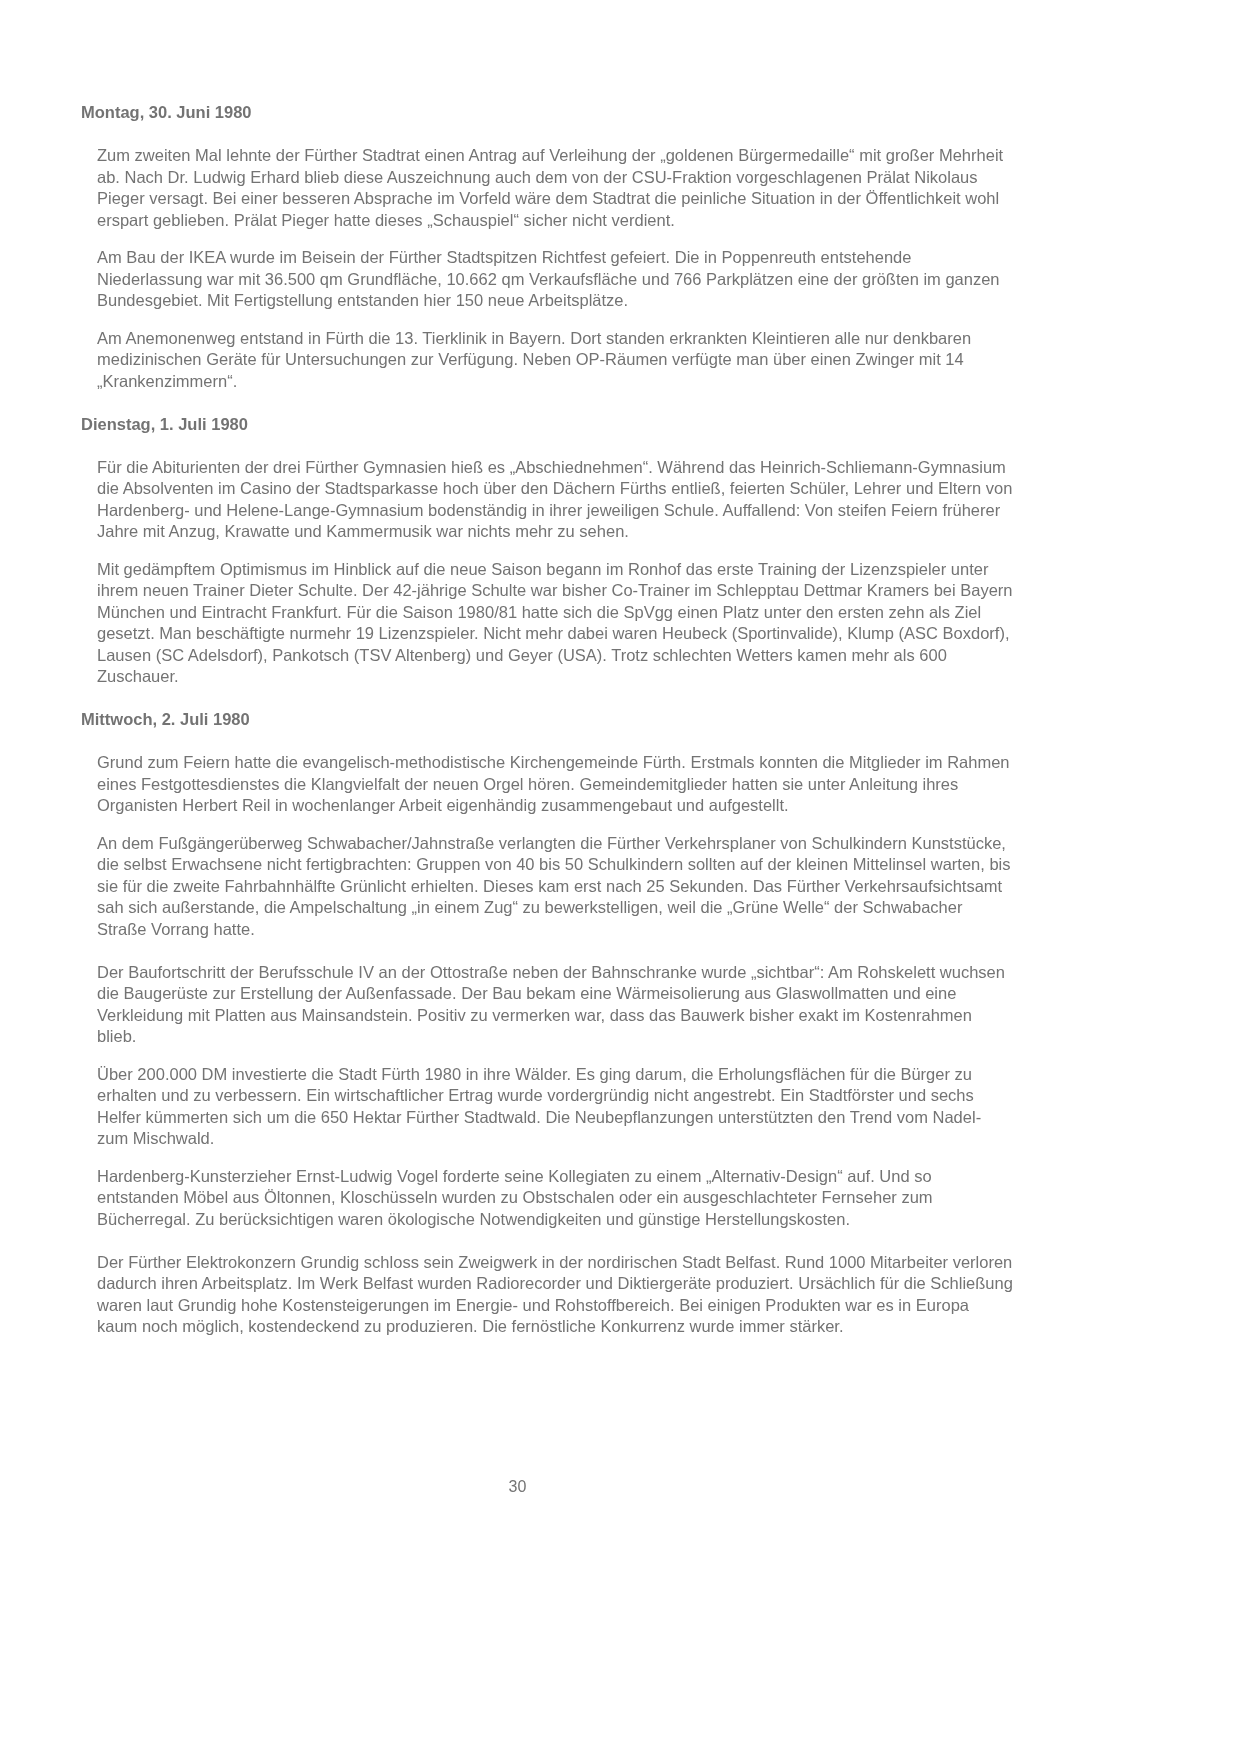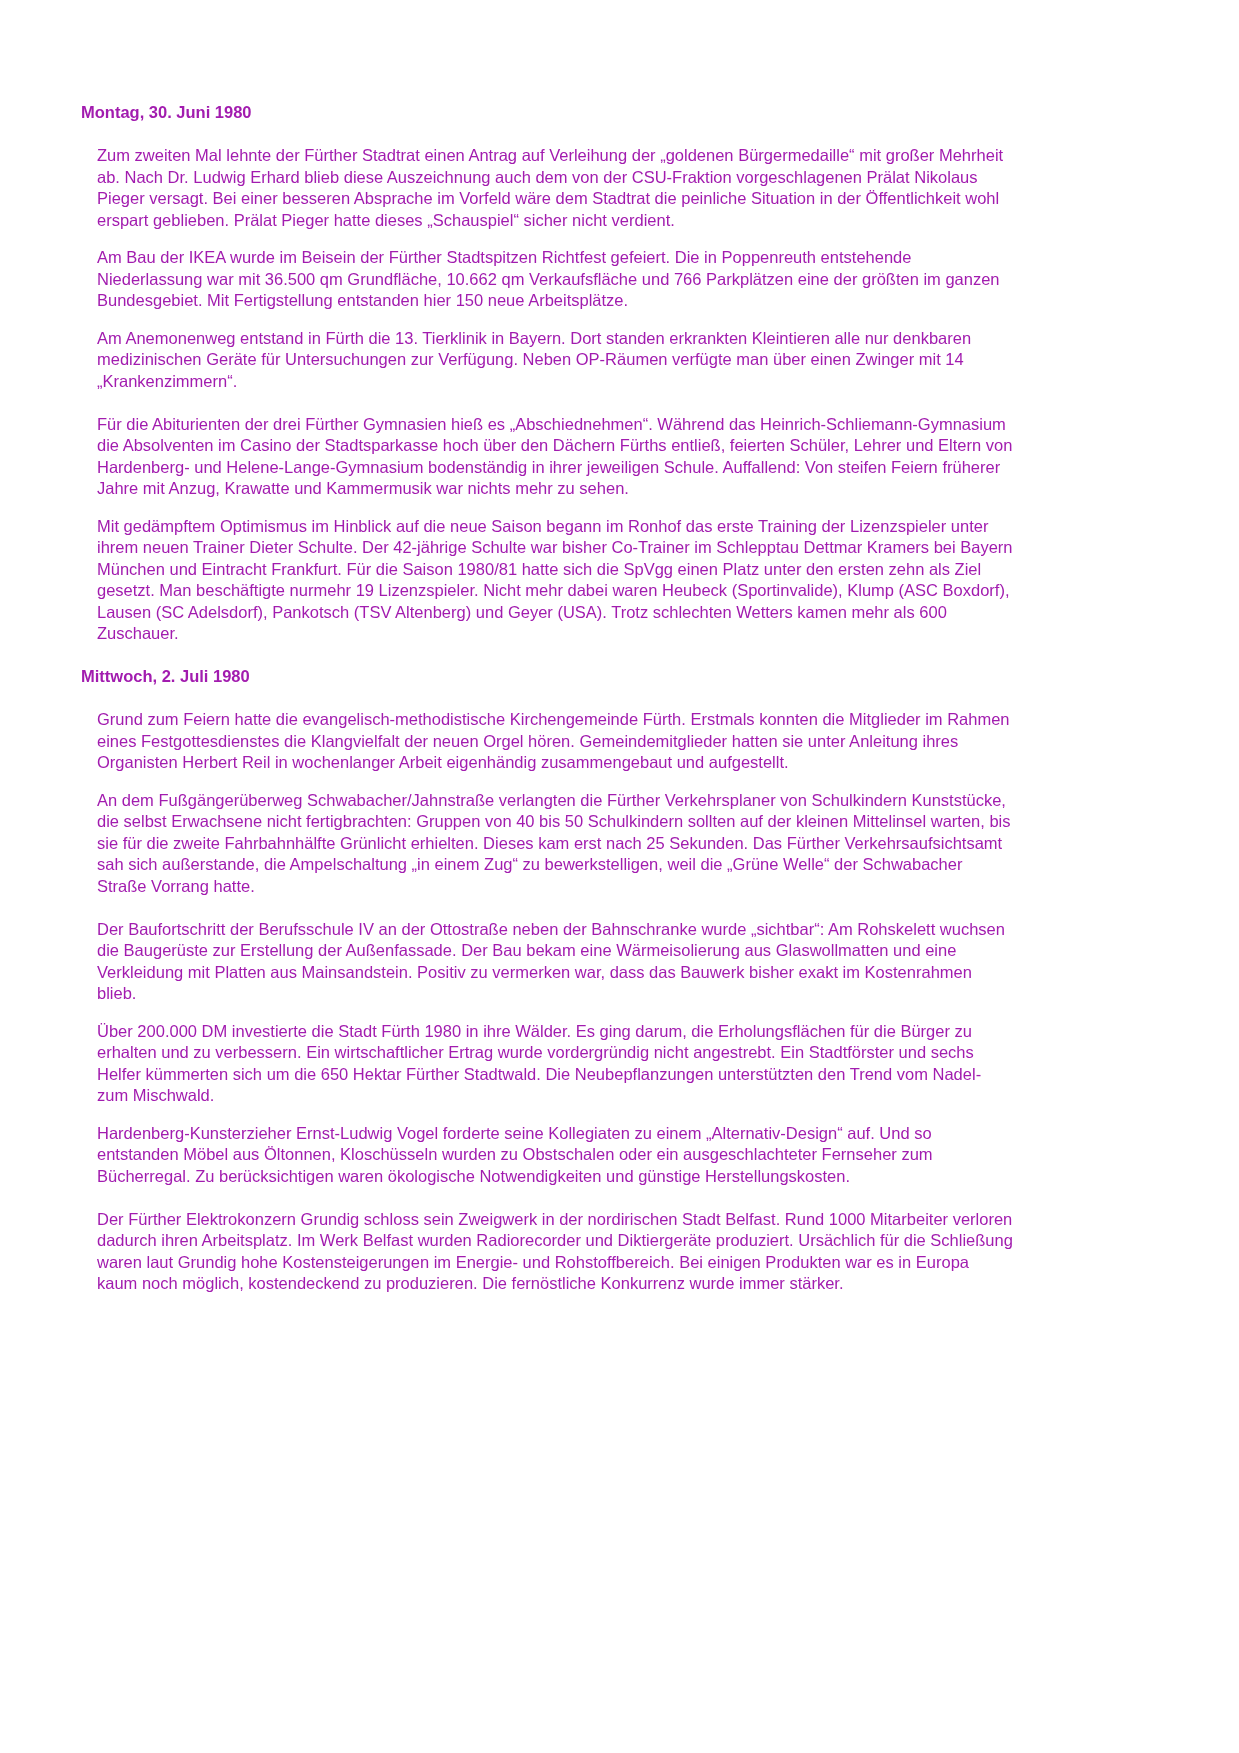--- a/index.html
+++ b/index.html
@@ -6,21 +6,21 @@
     margin: 0;
     padding: 0;
     background: #ffffff;
   }
   .page {
     position: relative;
     width: 1035px;
     height: 1753px;
     background: #ffffff;
     font-family: "Liberation Sans", sans-serif;
-    color: #a21caf;
+    color: #737373;
     overflow: hidden;
     box-sizing: border-box;
   }
   .content {
     position: absolute;
     top: 102px;
     left: 81px;
     width: 948px;
     font-size: 16.5px;
     line-height: 21.5px;
@@ -53,20 +53,21 @@
   <div class="content">
 
     <section class="day-section">
       <h2 class="heading">Montag, 30. Juni 1980</h2>
       <p>Zum zweiten Mal lehnte der Fürther Stadtrat einen Antrag auf Verleihung der „goldenen Bürgermedaille“ mit großer Mehrheit ab. Nach Dr. Ludwig Erhard blieb diese Auszeichnung auch dem von der CSU-Fraktion vorgeschlagenen Prälat Nikolaus Pieger versagt. Bei einer besseren Absprache im Vorfeld wäre dem Stadtrat die peinliche Situation in der Öffentlichkeit wohl erspart geblieben. Prälat Pieger hatte dieses „Schauspiel“ sicher nicht verdient.</p>
       <p>Am Bau der IKEA wurde im Beisein der Fürther Stadtspitzen Richtfest gefeiert. Die in Poppenreuth entstehende Niederlassung war mit 36.500 qm Grundfläche, 10.662 qm Verkaufsfläche und 766 Parkplätzen eine der größten im ganzen Bundesgebiet. Mit Fertigstellung entstanden hier 150 neue Arbeitsplätze.</p>
       <p>Am Anemonenweg entstand in Fürth die 13. Tierklinik in Bayern. Dort standen erkrankten Kleintieren alle nur denkbaren medizinischen Geräte für Untersuchungen zur Verfügung. Neben OP-Räumen verfügte man über einen Zwinger mit 14 „Krankenzimmern“.</p>
     </section>
 
     <section class="day-section">
+      <h2 class="heading">Dienstag, 1. Juli 1980</h2>
       <p>Für die Abiturienten der drei Fürther Gymnasien hieß es „Abschiednehmen“. Während das Heinrich-Schliemann-Gymnasium die Absolventen im Casino der Stadtsparkasse hoch über den Dächern Fürths entließ, feierten Schüler, Lehrer und Eltern von Hardenberg- und Helene-Lange-Gymnasium bodenständig in ihrer jeweiligen Schule. Auffallend: Von steifen Feiern früherer Jahre mit Anzug, Krawatte und Kammermusik war nichts mehr zu sehen.</p>
       <p>Mit gedämpftem Optimismus im Hinblick auf die neue Saison begann im Ronhof das erste Training der Lizenzspieler unter ihrem neuen Trainer Dieter Schulte. Der 42-jährige Schulte war bisher Co-Trainer im Schlepptau Dettmar Kramers bei Bayern München und Eintracht Frankfurt. Für die Saison 1980/81 hatte sich die SpVgg einen Platz unter den ersten zehn als Ziel gesetzt. Man beschäftigte nurmehr 19 Lizenzspieler. Nicht mehr dabei waren Heubeck (Sportinvalide), Klump (ASC Boxdorf), Lausen (SC Adelsdorf), Pankotsch (TSV Altenberg) und Geyer (USA). Trotz schlechten Wetters kamen mehr als 600 Zuschauer.</p>
     </section>
 
     <section class="day-section">
       <h2 class="heading">Mittwoch, 2. Juli 1980</h2>
       <p>Grund zum Feiern hatte die evangelisch-methodistische Kirchengemeinde Fürth. Erstmals konnten die Mitglieder im Rahmen eines Festgottesdienstes die Klangvielfalt der neuen Orgel hören. Gemeindemitglieder hatten sie unter Anleitung ihres Organisten Herbert Reil in wochenlanger Arbeit eigenhändig zusammengebaut und aufgestellt.</p>
       <p>An dem Fußgängerüberweg Schwabacher/Jahnstraße verlangten die Fürther Verkehrsplaner von Schulkindern Kunststücke, die selbst Erwachsene nicht fertigbrachten: Gruppen von 40 bis 50 Schulkindern sollten auf der kleinen Mittelinsel warten, bis sie für die zweite Fahrbahnhälfte Grünlicht erhielten. Dieses kam erst nach 25 Sekunden. Das Fürther Verkehrsaufsichtsamt sah sich außerstande, die Ampelschaltung „in einem Zug“ zu bewerkstelligen, weil die „Grüne Welle“ der Schwabacher Straße Vorrang hatte.</p>
     </section>
 
@@ -75,13 +76,14 @@
       <p>Über 200.000 DM investierte die Stadt Fürth 1980 in ihre Wälder. Es ging darum, die Erholungsflächen für die Bürger zu erhalten und zu verbessern. Ein wirtschaftlicher Ertrag wurde vordergründig nicht angestrebt. Ein Stadtförster und sechs Helfer kümmerten sich um die 650 Hektar Fürther Stadtwald. Die Neubepflanzungen unterstützten den Trend vom Nadel- zum Mischwald.</p>
       <p>Hardenberg-Kunsterzieher Ernst-Ludwig Vogel forderte seine Kollegiaten zu einem „Alternativ-Design“ auf. Und so entstanden Möbel aus Öltonnen, Kloschüsseln wurden zu Obstschalen oder ein ausgeschlachteter Fernseher zum Bücherregal. Zu berücksichtigen waren ökologische Notwendigkeiten und günstige Herstellungskosten.</p>
     </section>
 
     <section class="day-section">
       <p>Der Fürther Elektrokonzern Grundig schloss sein Zweigwerk in der nordirischen Stadt Belfast. Rund 1000 Mitarbeiter verloren dadurch ihren Arbeitsplatz. Im Werk Belfast wurden Radiorecorder und Diktiergeräte produziert. Ursächlich für die Schließung waren laut Grundig hohe Kostensteigerungen im Energie- und Rohstoffbereich. Bei einigen Produkten war es in Europa kaum noch möglich, kostendeckend zu produzieren. Die fernöstliche Konkurrenz wurde immer stärker.</p>
     </section>
 
   </div>
 
+  <div class="page-number">30</div>
 </div>
 
 </body></html>

